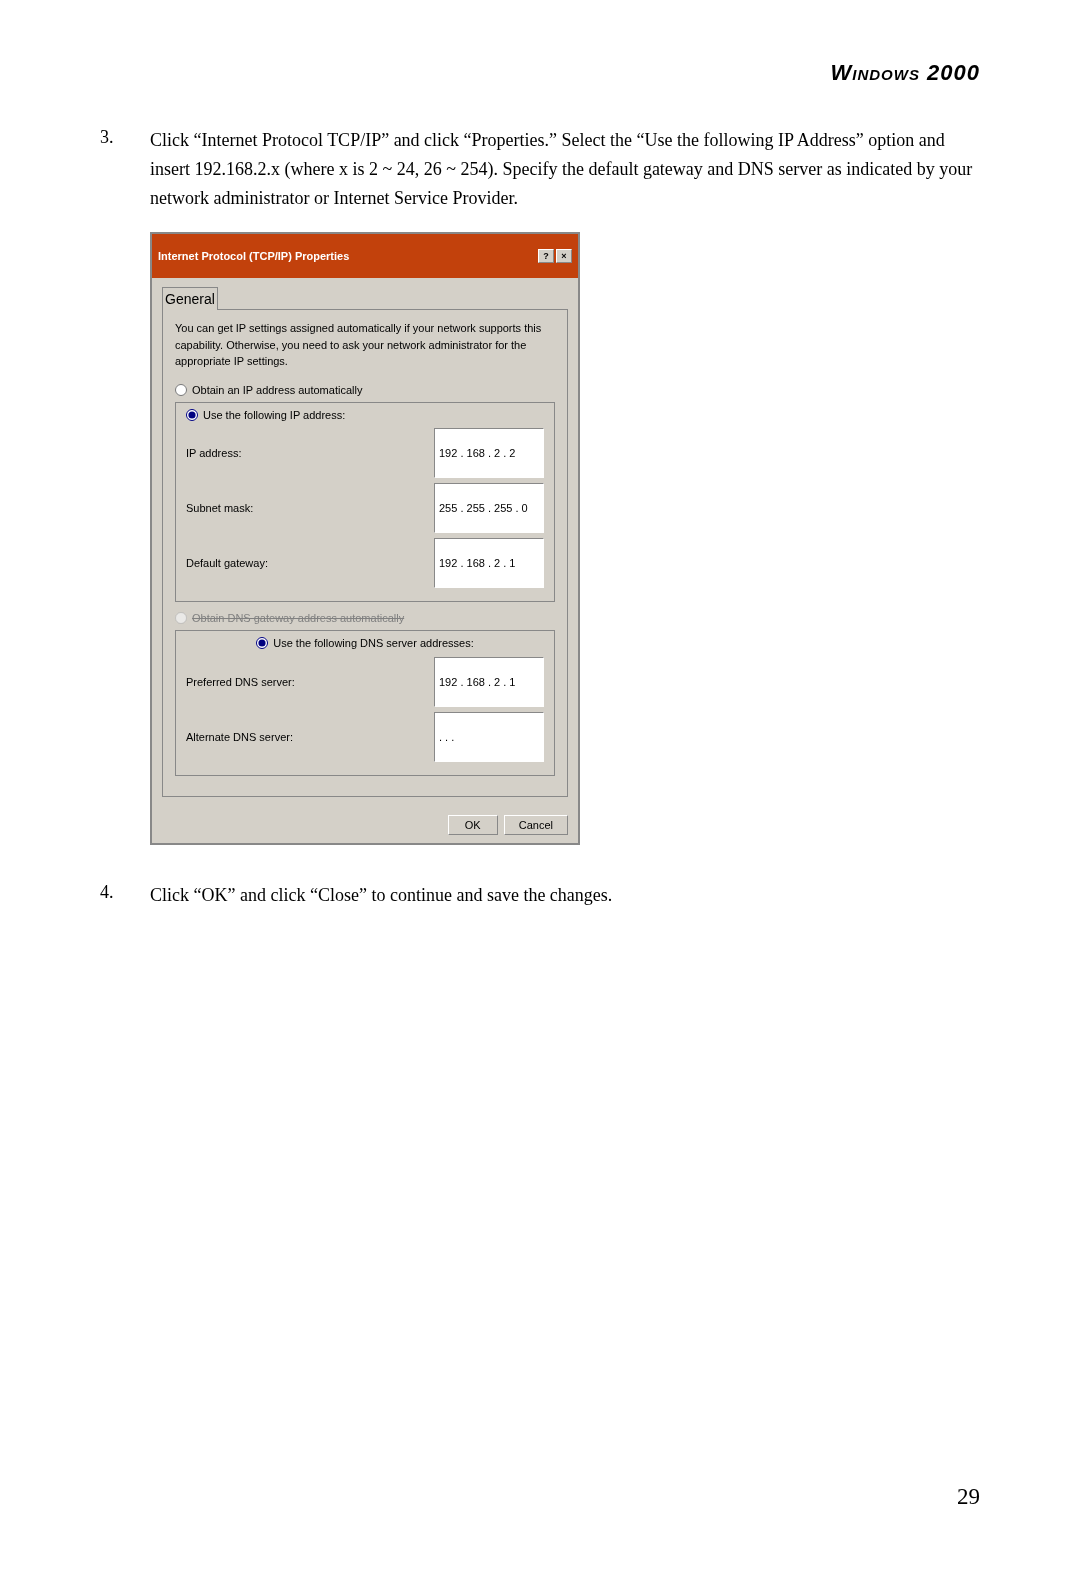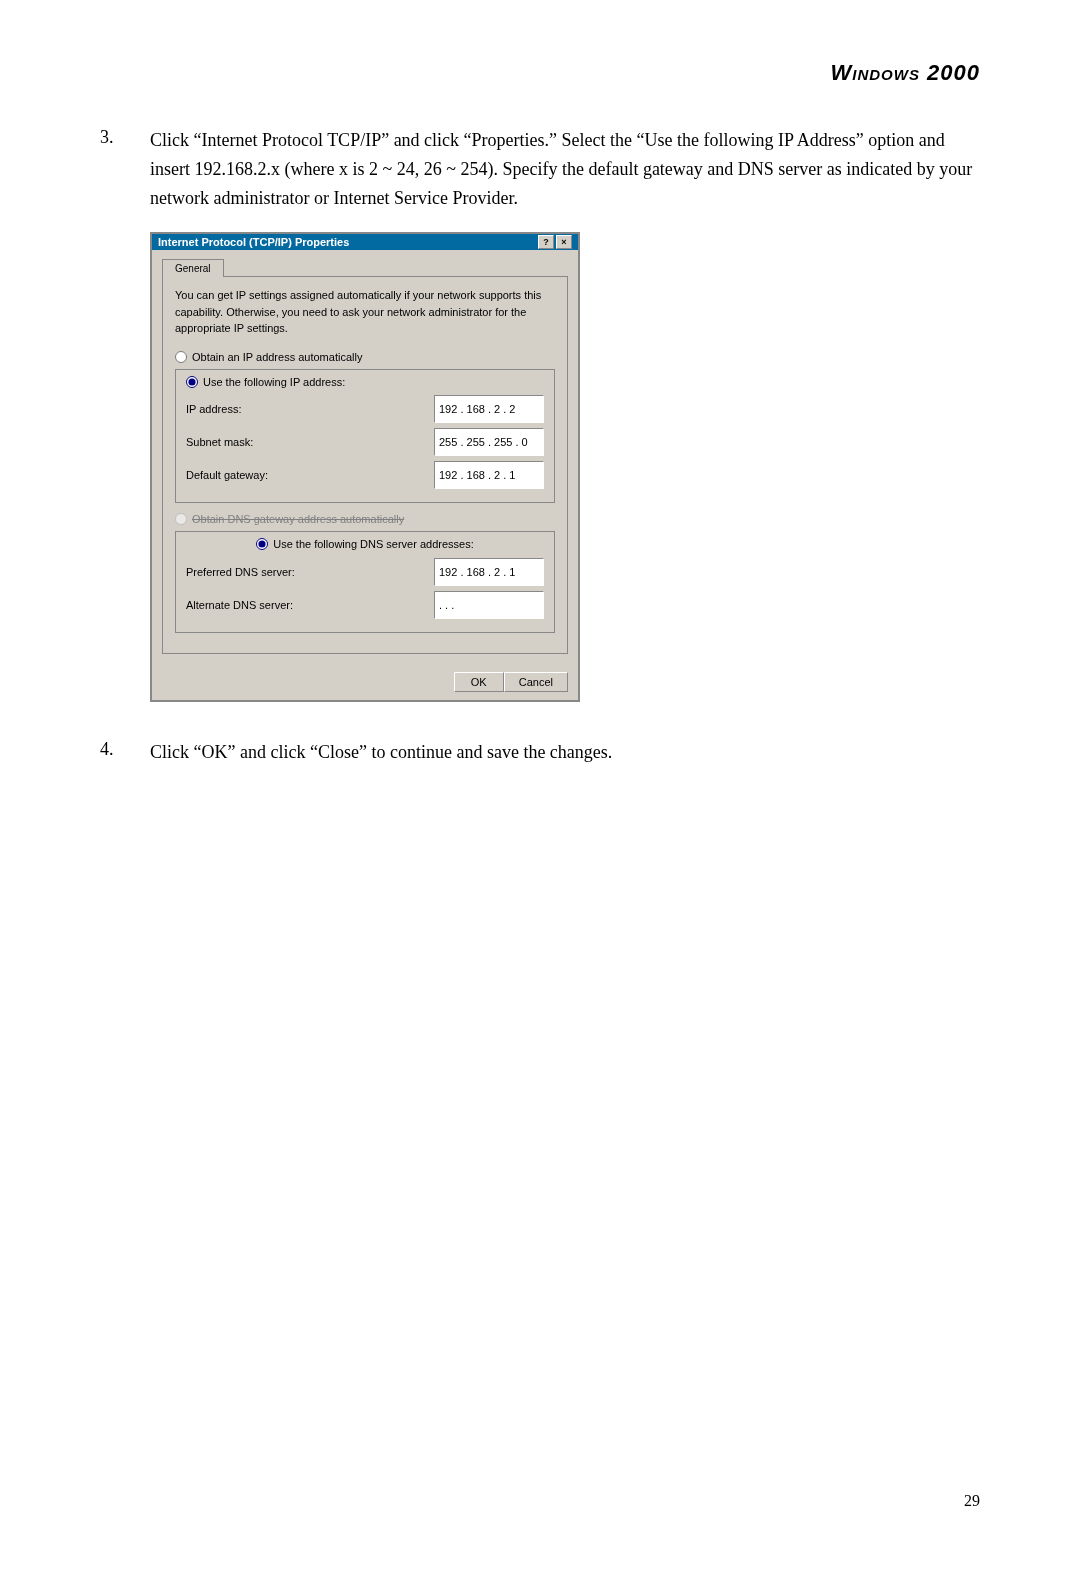--- a/index.html
+++ b/index.html
@@ -59,23 +59,23 @@
     .dialog {
       border: 2px solid #888888;
       background: #d4d0c8;
       width: 430px;
       margin-left: 0;
       font-family: Arial, Helvetica, sans-serif;
       font-size: 11px;
     }
 
     .dialog-titlebar {
-      background: #0369a1;
+      background: #c2410c;
       color: #ffffff;
-      padding: 1px 6px;
+      padding: 15px 6px;
       display: flex;
       justify-content: space-between;
       align-items: center;
       font-size: 11px;
       font-weight: bold;
     }
 
     .dialog-titlebar-buttons {
       display: flex;
       gap: 2px;
@@ -103,22 +103,22 @@
 
     .tab-bar {
       display: flex;
       margin-bottom: 0;
     }
 
     .tab {
       background: #d4d0c8;
       border: 1px solid #888888;
       border-bottom: none;
-      padding: 3px 12px;
-      font-size: 10px;
+      padding: 3px 2px;
+      font-size: 14px;
       cursor: pointer;
       margin-right: 2px;
       position: relative;
       top: 1px;
     }
 
     .tab.active {
       background: #d4d0c8;
       z-index: 2;
     }
@@ -173,21 +173,21 @@
       font-size: 11px;
       color: #000000;
     }
 
     .ip-field {
       display: flex;
       align-items: center;
       background: #ffffff;
       border: 1px solid;
       border-color: #888888 #ffffff #ffffff #888888;
-      padding: 7px 4px;
+      padding: 18px 4px;
       font-size: 11px;
       min-width: 110px;
     }
 
     .radio-option.disabled {
       color: #808080;
     }
 
     .dns-section .radio-option {
       margin-bottom: 4px;
@@ -195,20 +195,21 @@
 
     .dialog-footer {
       padding: 8px 10px;
       display: flex;
       justify-content: space-between;
       align-items: center;
     }
 
     .footer-right {
       display: flex;
+      gap: 6px;
       align-items: center;
     }
 
     .win-button {
       background: #d4d0c8;
       border: 1px solid;
       border-color: #ffffff #888888 #888888 #ffffff;
       padding: 3px 14px;
       font-size: 11px;
       cursor: pointer;
@@ -218,21 +219,21 @@
     }
 
     .advanced-btn {
       min-width: 70px;
     }
 
     .page-number {
       position: absolute;
       bottom: 60px;
       right: 100px;
-      font-size: 16px;
+      font-size: 23px;
     }
 
     .step4 {
       margin-top: 20px;
     }
   </style>
 </head>
 <body>
 
 <div class="page">

